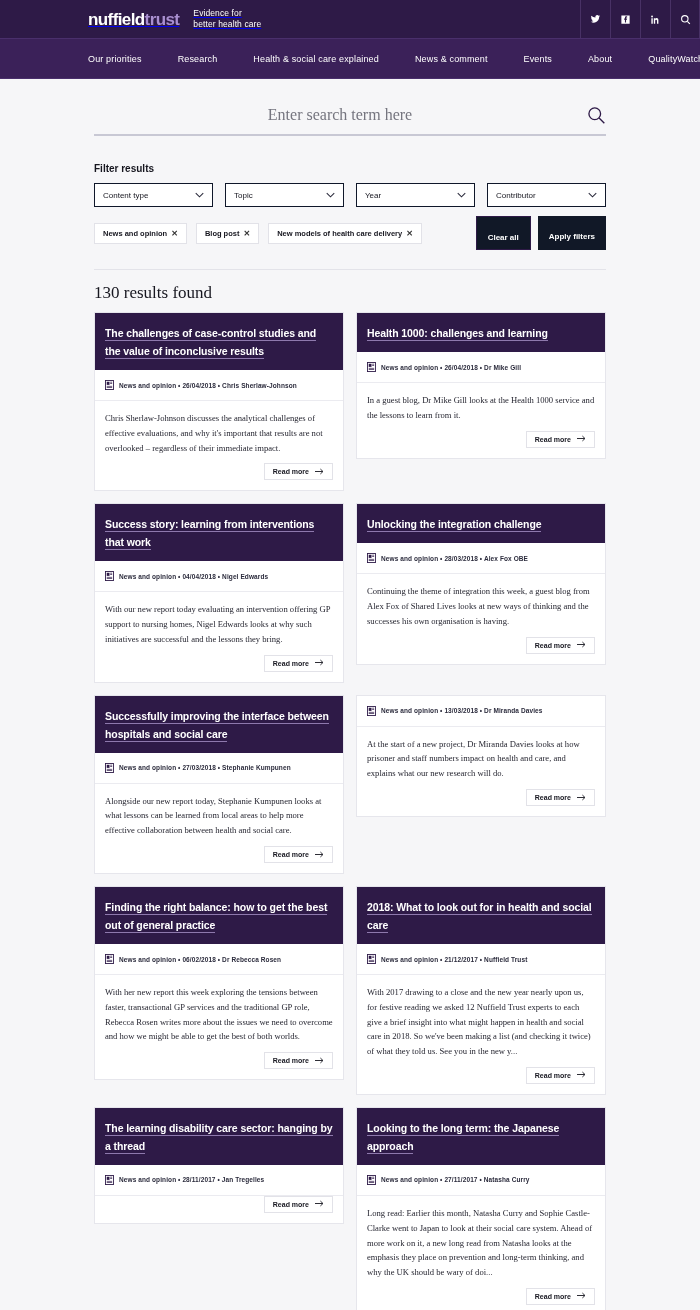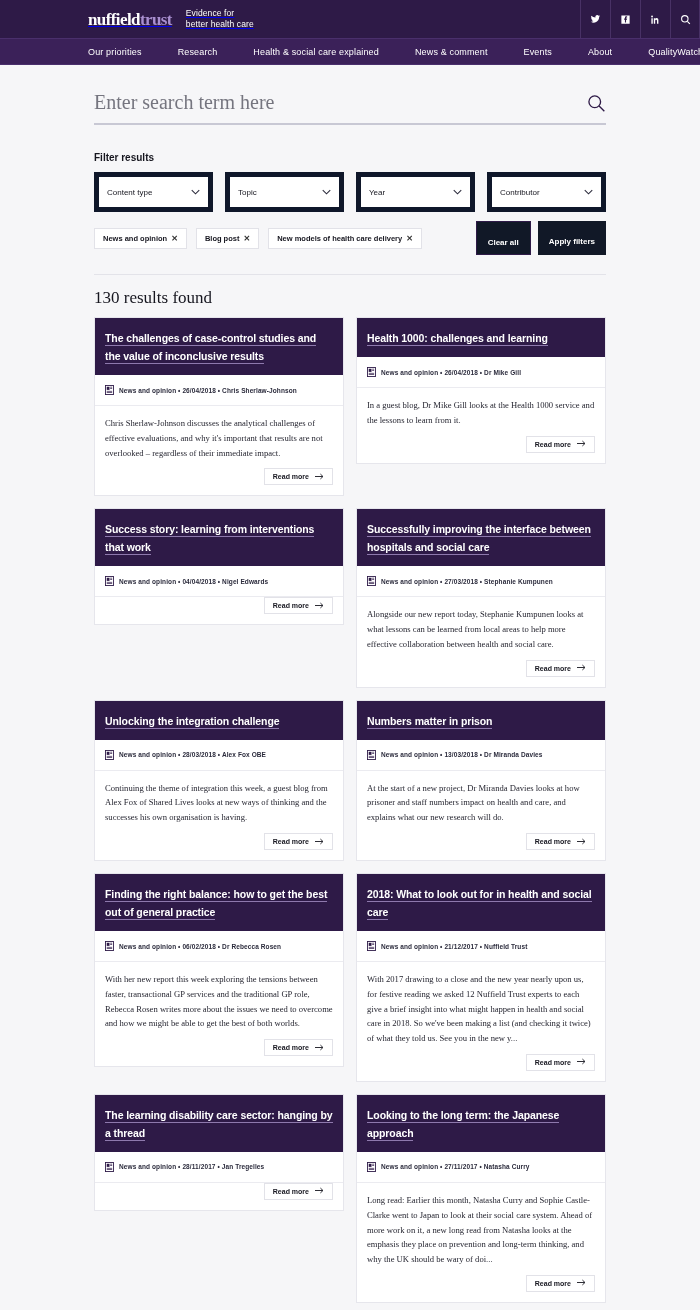--- a/index.html
+++ b/index.html
@@ -19,21 +19,21 @@
     display: flex;
     align-items: center;
     padding-left: 88px;
   }
   .brand { display: flex; align-items: center; gap: 14px; }
   .logo-word {
     font-size: 17px;
     font-weight: 700;
     letter-spacing: -0.6px;
     line-height: 1;
-    font-family: Liberation Serif, serif;
+    font-family: Liberation Sans, sans-serif;
   }
   .logo-word .w { color: #ffffff; }
   .logo-word .p { color: #a98fd0; }
   .tagline {
     color: #ffffff;
     font-size: 8.5px;
     line-height: 1.35;
     letter-spacing: .1px;
   }
   .social {
@@ -47,21 +47,21 @@
     display: flex;
     align-items: center;
     justify-content: center;
     border-left: 1px solid #483165;
     color: #fff;
   }
   .social a:last-child { border-right: 1px solid #483165; }
   .social svg { display: block; }
   .mainnav {
     background: #3b2159;
-    height: 27px;
+    height: 41px;
     display: flex;
     align-items: center;
     padding-left: 88px;
     border-top: 1px solid #4a2f6c;
     border-bottom: 1px solid #4a2f6c;
   }
   .mainnav a {
     color: #ffffff;
     font-size: 9px;
     text-decoration: none;
@@ -84,23 +84,24 @@
     display: flex;
     align-items: center;
     border-bottom: 2px solid #c8c8d4;
     padding-bottom: 9px;
   }
   .search-input {
     flex: 1;
     border: 0;
     background: transparent;
     font-family: "Liberation Serif", serif;
-    font-size: 20px;
+    font-size: 16px;
     color: #3a3a48;
     outline: none;
+    text-align: center;
   }
   .search-input::placeholder { color: #75757f; }
   .search-btn {
     background: transparent;
     border: 0;
     cursor: pointer;
     color: #2e1a47;
     display: flex;
     align-items: center;
   }
@@ -108,23 +109,23 @@
   
   .filter-title {
     font-size: 10px;
     font-weight: 700;
     margin: 27px 0 9px 0;
     color: #16161f;
   }
   .selects { display: flex; gap: 12px; }
   .select {
     flex: 1;
-    height: 40px;
+    height: 24px;
     background: #ffffff;
-    border: 5px solid #0f172a;
+    border: 1px solid #0f172a;
     display: flex;
     align-items: center;
     padding: 0 8px;
     font-size: 8px;
     color: #16161f;
     cursor: pointer;
     justify-content: space-between;
     gap: 32px;
   }
   .select .chev { color: #2b2b3c; }
@@ -441,20 +442,44 @@
               <span><svg width="9" height="10" viewBox="0 0 16 18" fill="none">
                   <rect x="0.8" y="0.8" width="14.4" height="16.4" stroke="#2e1a47" stroke-width="1.6" fill="#fff"></rect>
                   <rect x="3" y="3.2" width="5" height="5.6" fill="#2e1a47"></rect>
                   <rect x="9.2" y="3.2" width="3.6" height="1.3" fill="#2e1a47"></rect>
                   <rect x="9.2" y="5.6" width="3.6" height="1.3" fill="#2e1a47"></rect>
                   <rect x="3" y="10.6" width="9.8" height="1.3" fill="#2e1a47"></rect>
                   <rect x="3" y="13" width="9.8" height="1.3" fill="#2e1a47"></rect>
                 </svg></span>
               <span class="txt">News and opinion • 04/04/2018 • Nigel Edwards</span>
             </div>
+            <div class="card-body">With our new report today evaluating an intervention offering GP support to nursing homes, Nigel Edwards looks at why such initiatives are successful and the lessons they bring.</div>
+            <div class="card-foot">
+              <a class="readmore" href="#">
+                <span>Read more</span>
+                <span><svg width="9" height="7" viewBox="0 0 14 10" fill="none" stroke="#16161f" stroke-width="1.4">
+                    <path d="M0 5h12M8.4 1.2L12.4 5 8.4 8.8"></path>
+                  </svg></span>
+              </a>
+            </div>
+          </div>
+          <div class="card">
+            <div class="card-head"><a href="#">Unlocking the integration challenge</a></div>
+            <div class="card-meta">
+              <span><svg width="9" height="10" viewBox="0 0 16 18" fill="none">
+                  <rect x="0.8" y="0.8" width="14.4" height="16.4" stroke="#2e1a47" stroke-width="1.6" fill="#fff"></rect>
+                  <rect x="3" y="3.2" width="5" height="5.6" fill="#2e1a47"></rect>
+                  <rect x="9.2" y="3.2" width="3.6" height="1.3" fill="#2e1a47"></rect>
+                  <rect x="9.2" y="5.6" width="3.6" height="1.3" fill="#2e1a47"></rect>
+                  <rect x="3" y="10.6" width="9.8" height="1.3" fill="#2e1a47"></rect>
+                  <rect x="3" y="13" width="9.8" height="1.3" fill="#2e1a47"></rect>
+                </svg></span>
+              <span class="txt">News and opinion • 28/03/2018 • Alex Fox OBE</span>
+            </div>
+            <div class="card-body">Continuing the theme of integration this week, a guest blog from Alex Fox of Shared Lives looks at new ways of thinking and the successes his own organisation is having.</div>
             <div class="card-foot">
               <a class="readmore" href="#">
                 <span>Read more</span>
                 <span><svg width="9" height="7" viewBox="0 0 14 10" fill="none" stroke="#16161f" stroke-width="1.4">
                     <path d="M0 5h12M8.4 1.2L12.4 5 8.4 8.8"></path>
                   </svg></span>
               </a>
             </div>
           </div>
           <div class="card">
@@ -474,44 +499,20 @@
             <div class="card-foot">
               <a class="readmore" href="#">
                 <span>Read more</span>
                 <span><svg width="9" height="7" viewBox="0 0 14 10" fill="none" stroke="#16161f" stroke-width="1.4">
                     <path d="M0 5h12M8.4 1.2L12.4 5 8.4 8.8"></path>
                   </svg></span>
               </a>
             </div>
           </div>
           <div class="card">
-            <div class="card-head"><a href="#">Unlocking the integration challenge</a></div>
-            <div class="card-meta">
-              <span><svg width="9" height="10" viewBox="0 0 16 18" fill="none">
-                  <rect x="0.8" y="0.8" width="14.4" height="16.4" stroke="#2e1a47" stroke-width="1.6" fill="#fff"></rect>
-                  <rect x="3" y="3.2" width="5" height="5.6" fill="#2e1a47"></rect>
-                  <rect x="9.2" y="3.2" width="3.6" height="1.3" fill="#2e1a47"></rect>
-                  <rect x="9.2" y="5.6" width="3.6" height="1.3" fill="#2e1a47"></rect>
-                  <rect x="3" y="10.6" width="9.8" height="1.3" fill="#2e1a47"></rect>
-                  <rect x="3" y="13" width="9.8" height="1.3" fill="#2e1a47"></rect>
-                </svg></span>
-              <span class="txt">News and opinion • 28/03/2018 • Alex Fox OBE</span>
-            </div>
-            <div class="card-body">Continuing the theme of integration this week, a guest blog from Alex Fox of Shared Lives looks at new ways of thinking and the successes his own organisation is having.</div>
-            <div class="card-foot">
-              <a class="readmore" href="#">
-                <span>Read more</span>
-                <span><svg width="9" height="7" viewBox="0 0 14 10" fill="none" stroke="#16161f" stroke-width="1.4">
-                    <path d="M0 5h12M8.4 1.2L12.4 5 8.4 8.8"></path>
-                  </svg></span>
-              </a>
-            </div>
-          </div>
-          <div class="card">
-            <div class="card-head"><a href="#">Numbers matter in prison</a></div>
             <div class="card-meta">
               <span><svg width="9" height="10" viewBox="0 0 16 18" fill="none">
                   <rect x="0.8" y="0.8" width="14.4" height="16.4" stroke="#2e1a47" stroke-width="1.6" fill="#fff"></rect>
                   <rect x="3" y="3.2" width="5" height="5.6" fill="#2e1a47"></rect>
                   <rect x="9.2" y="3.2" width="3.6" height="1.3" fill="#2e1a47"></rect>
                   <rect x="9.2" y="5.6" width="3.6" height="1.3" fill="#2e1a47"></rect>
                   <rect x="3" y="10.6" width="9.8" height="1.3" fill="#2e1a47"></rect>
                   <rect x="3" y="13" width="9.8" height="1.3" fill="#2e1a47"></rect>
                 </svg></span>
               <span class="txt">News and opinion • 13/03/2018 • Dr Miranda Davies</span>

